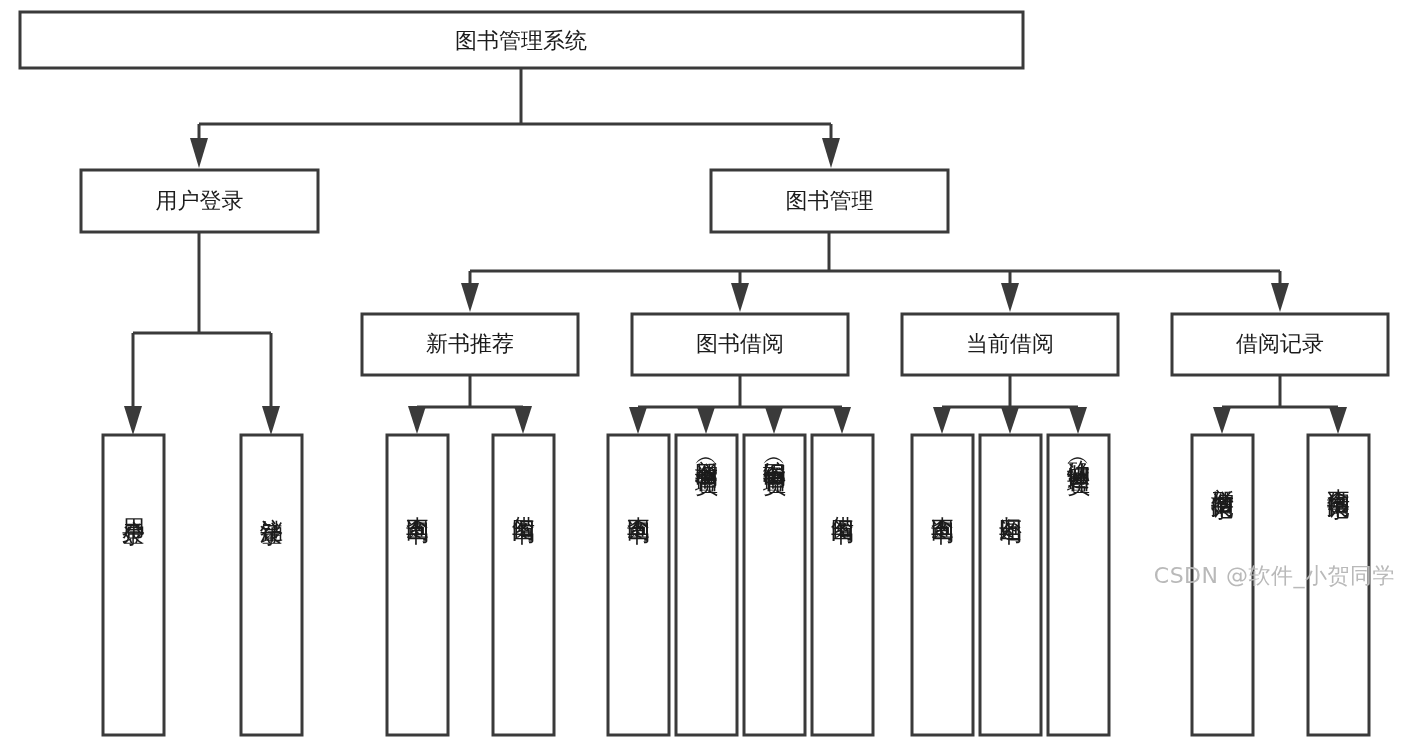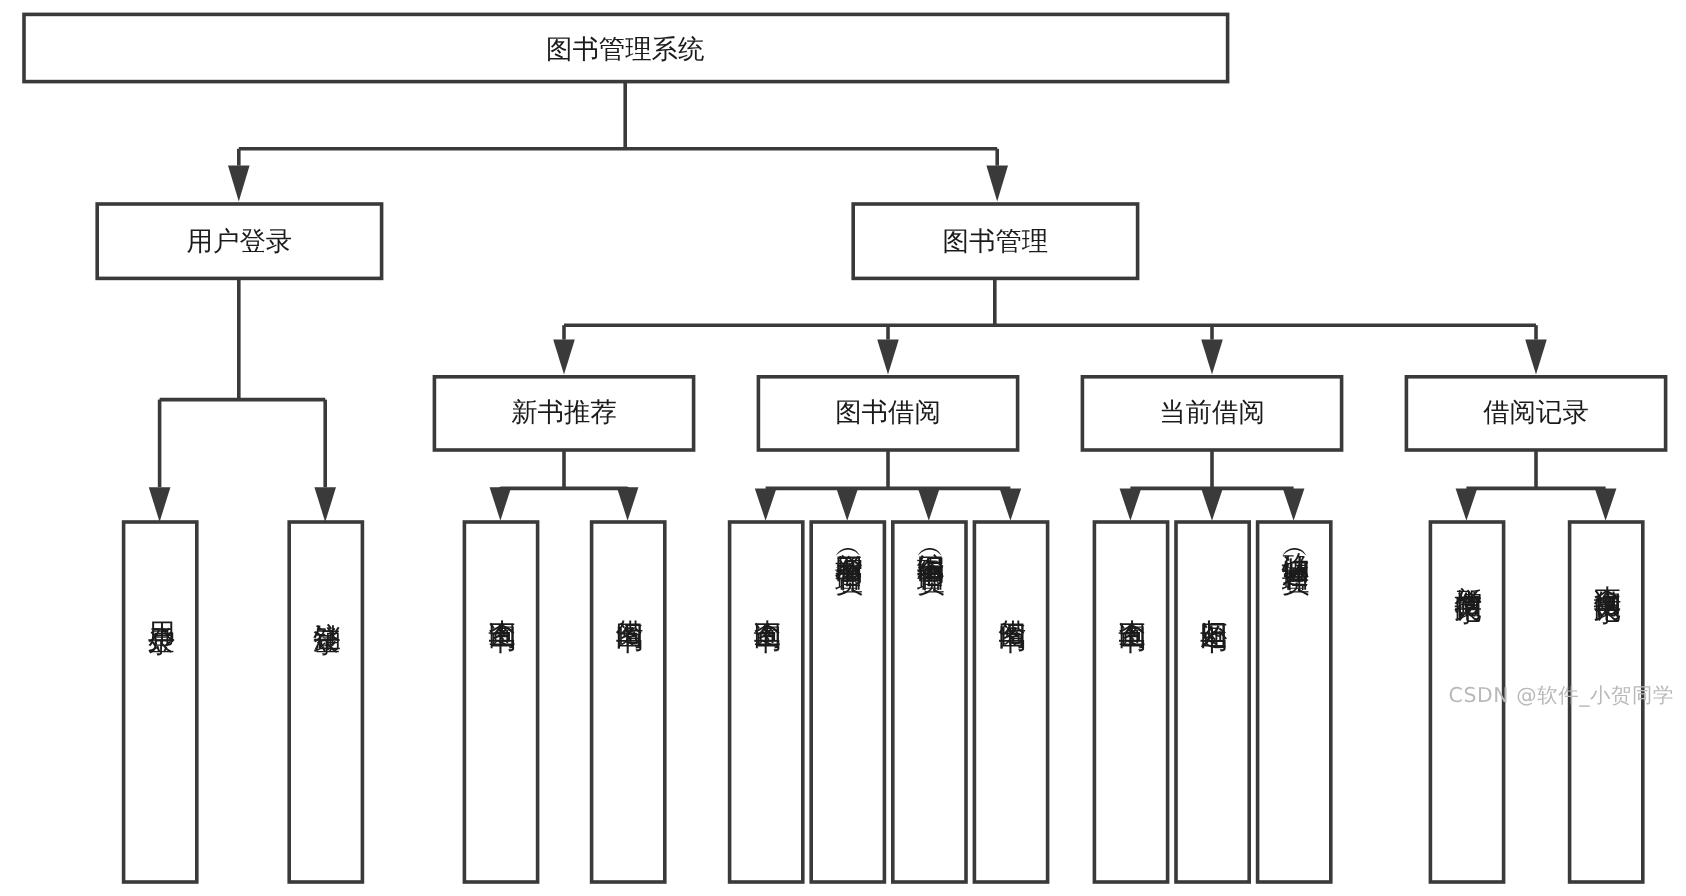--- a/index.html
+++ b/index.html
@@ -66,21 +66,21 @@
     letter-spacing: 2px;
     white-space: pre-wrap;
     text-align: left;
     max-height: 100%;
   }
   .watermark {
     position: absolute;
     right: 10px;
     bottom: 6px;
     font-family: "DejaVu Sans", "Liberation Sans", sans-serif;
-    font-size: 17px;
+    font-size: 22px;
     color: #b9b9b9;
     letter-spacing: 0.5px;
     white-space: nowrap;
   }
 </style>
 </head>
 <body>
 
 <div id="diagram-root">
 

